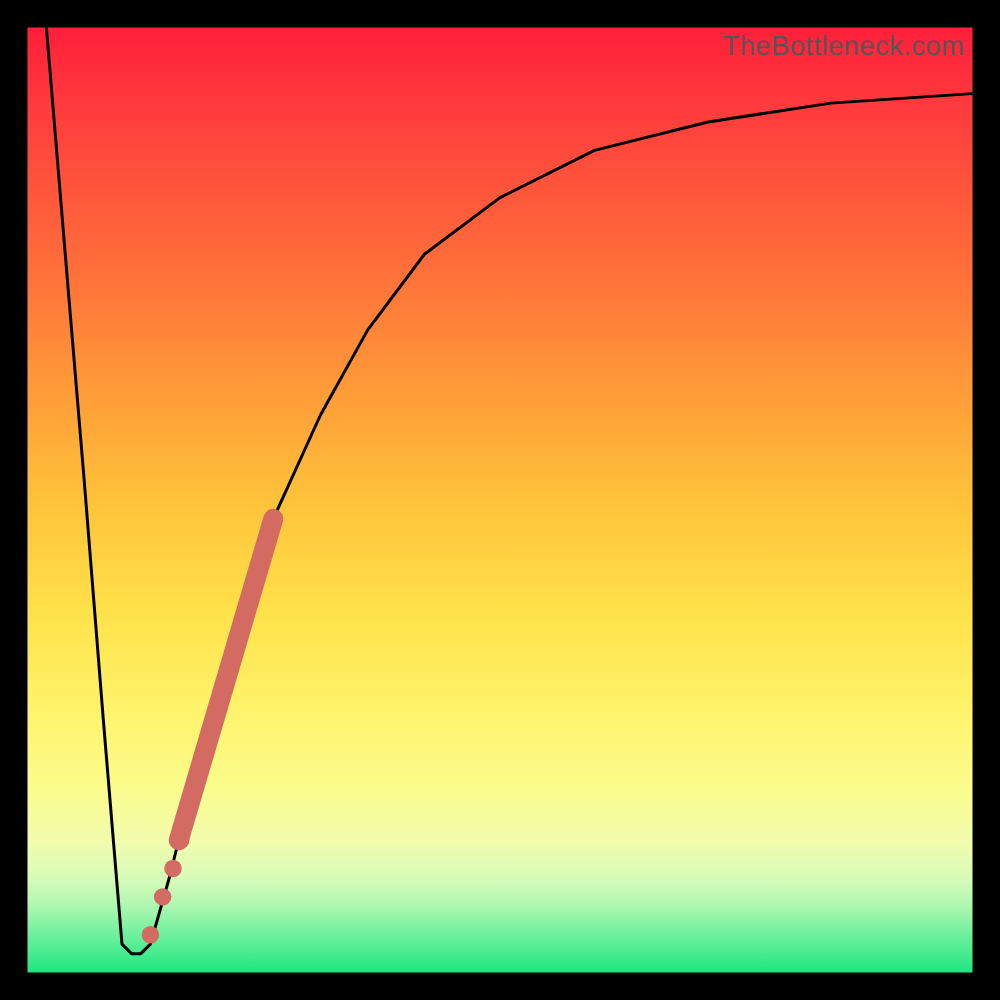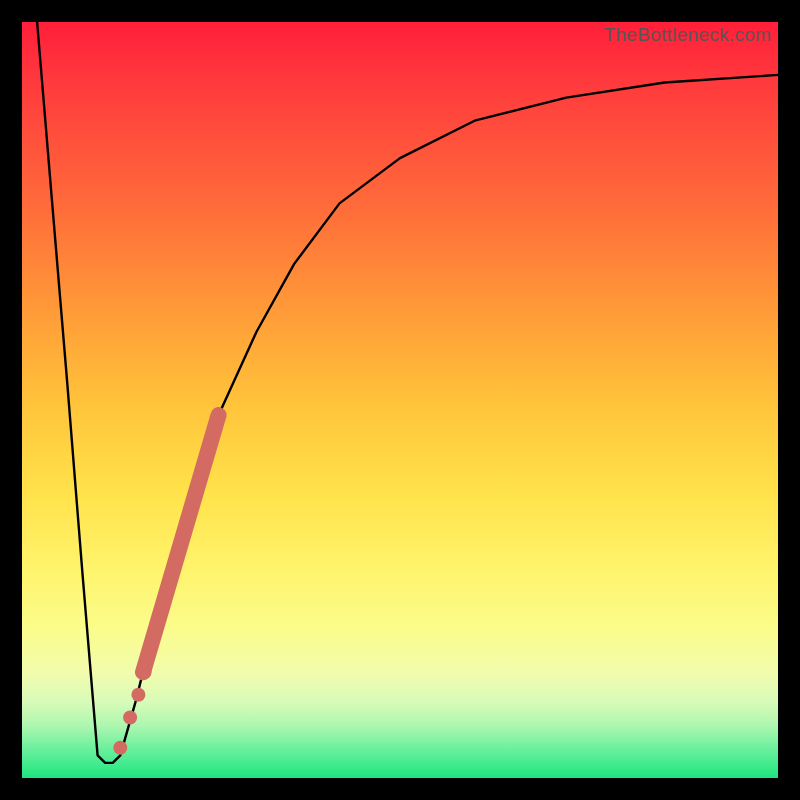--- a/index.html
+++ b/index.html
@@ -39,21 +39,21 @@
       #aef7b0 93%,
       #6ef09e 96%,
       #1ee67f 100%
     );
   }
   .watermark {
     position: absolute;
     top: 2px;
     right: 6px;
     color: #555;
-    font-size: 19px;
+    font-size: 22px;
     letter-spacing: 0.3px;
     user-select: none;
     pointer-events: none;
   }
   svg {
     position: absolute;
     left: 0;
     top: 0;
   }
   .curve {

